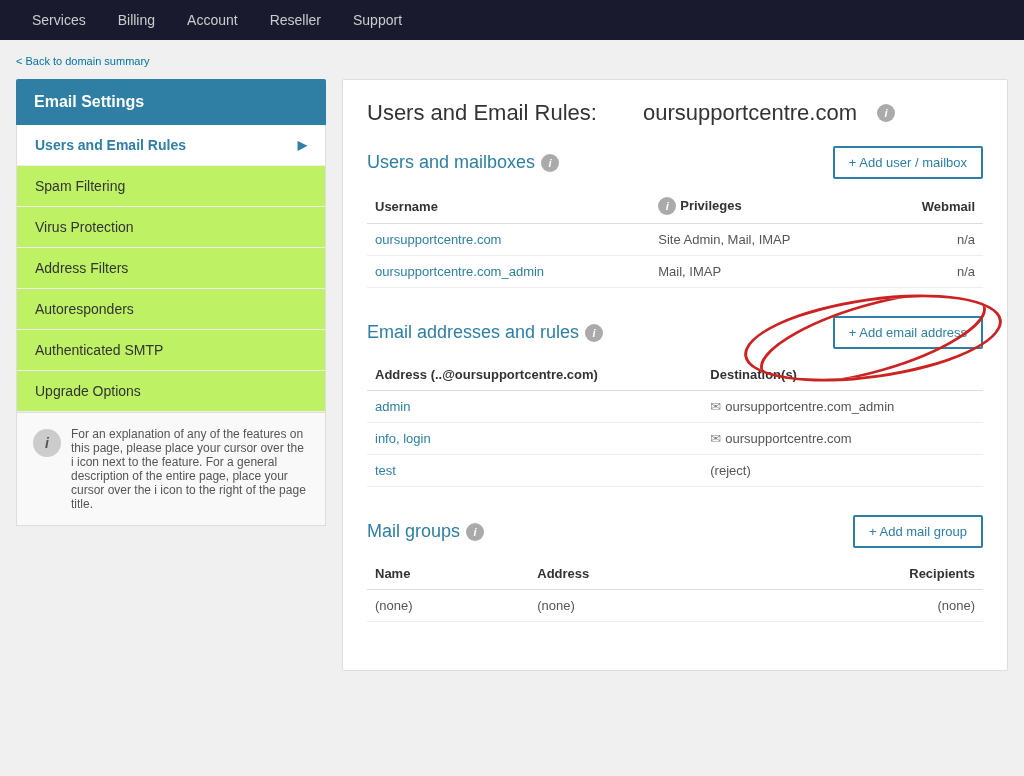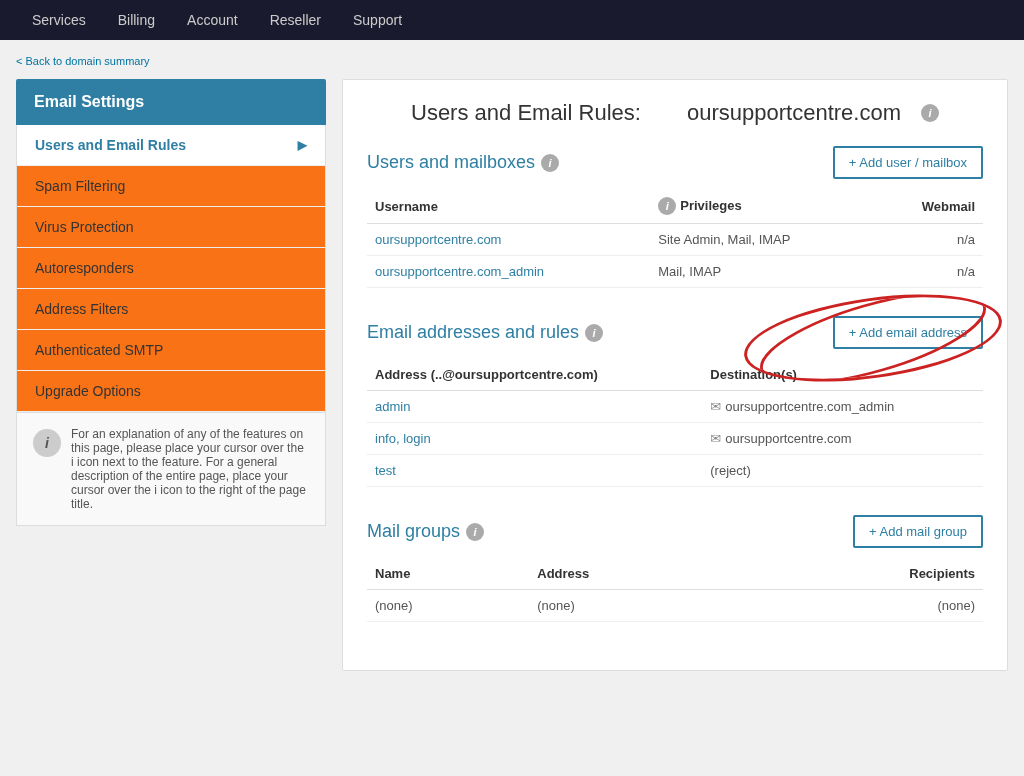--- a/index.html
+++ b/index.html
@@ -49,21 +49,21 @@
     }
     .sidebar-title {
       background: #2e7fa3;
       color: #fff;
       padding: 14px 18px;
       font-size: 16px;
       font-weight: bold;
       border-radius: 2px 2px 0 0;
     }
     .sidebar-menu {
-      background: #f97316;
+      background: #bef264;
       border: 1px solid #ddd;
       border-top: none;
     }
     .sidebar-item {
       display: flex;
       align-items: center;
       justify-content: space-between;
       padding: 12px 18px;
       border-bottom: 1px solid #eee;
       cursor: pointer;
@@ -117,21 +117,20 @@
     }
 
     .page-title {
       font-size: 22px;
       color: #333;
       font-weight: normal;
       margin-bottom: 20px;
       display: flex;
       align-items: center;
       gap: 20px;
-      justify-content: center;
     }
     .page-title span.domain {
       font-weight: normal;
     }
     .info-circle {
       width: 18px;
       height: 18px;
       border-radius: 50%;
       background: #aaa;
       color: #fff;
@@ -255,24 +254,24 @@
           <span>Users and Email Rules</span>
           <span class="arrow">▶</span>
         </div>
         <div class="sidebar-item">
           <span>Spam Filtering</span>
         </div>
         <div class="sidebar-item">
           <span>Virus Protection</span>
         </div>
         <div class="sidebar-item">
+          <span>Address Filters</span>
+        </div>
+        <div class="sidebar-item">
           <span>Autoresponders</span>
-        </div>
-        <div class="sidebar-item">
-          <span>Address Filters</span>
         </div>
         <div class="sidebar-item">
           <span>Authenticated SMTP</span>
         </div>
         <div class="sidebar-item">
           <span>Upgrade Options</span>
         </div>
       </div>
       <div class="sidebar-info">
         <div class="info-icon">i</div>

